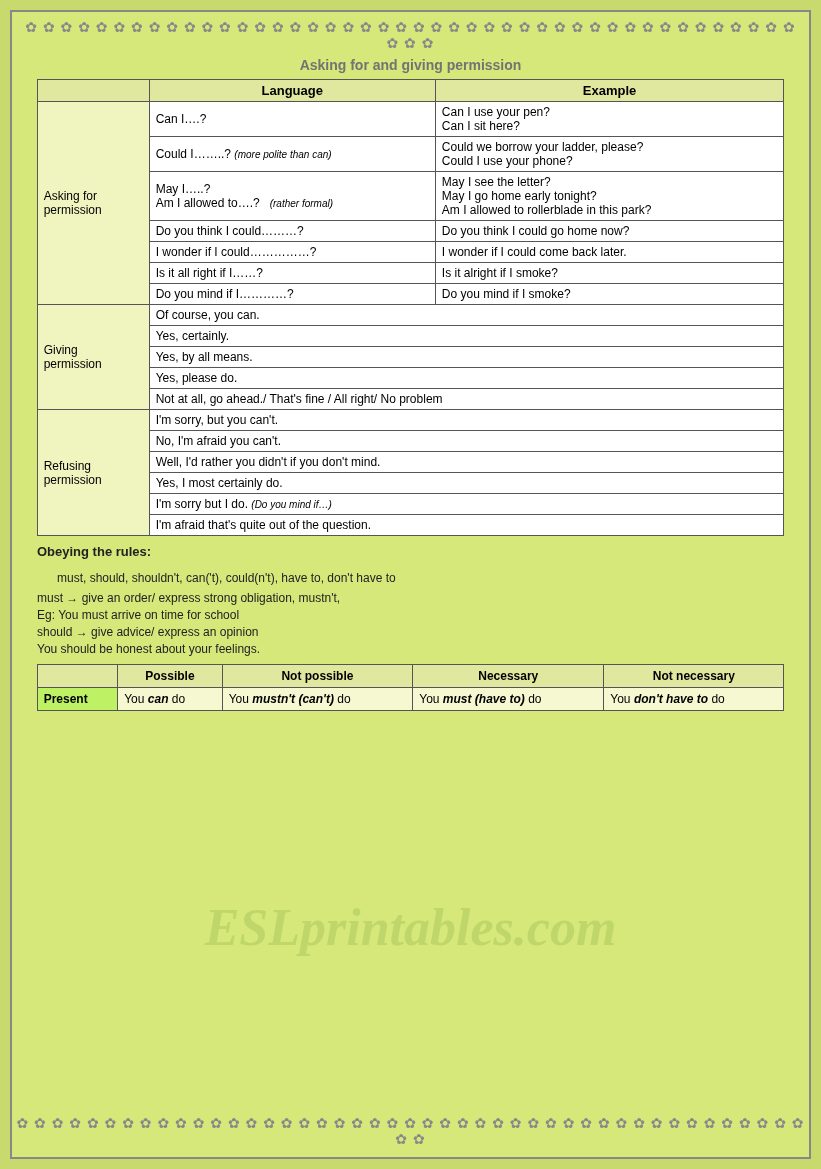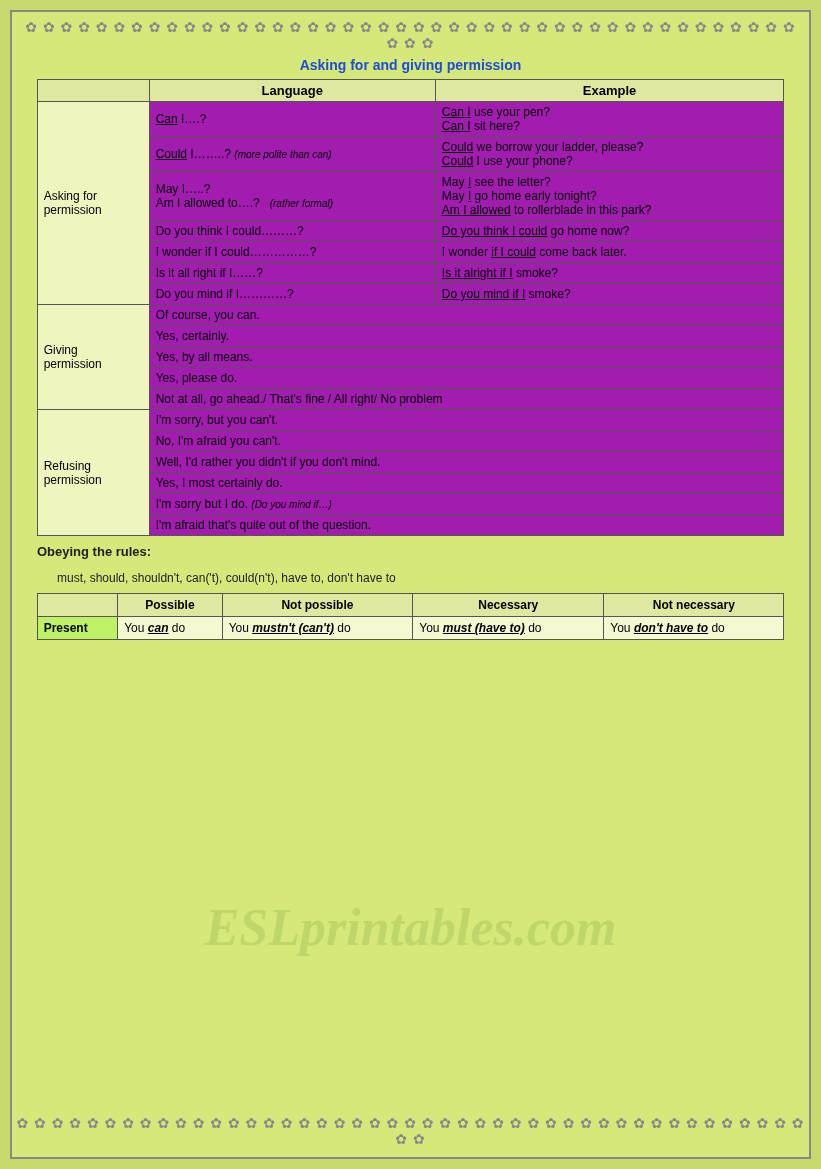--- a/index.html
+++ b/index.html
@@ -17,27 +17,27 @@
       background-color: #d6e87a;
       min-height: 1149px;
       padding: 5px;
       position: relative;
     }
     .page-title {
       text-align: center;
       font-weight: bold;
       font-size: 14px;
       margin: 4px 0 6px 0;
-      color: #1d4ed8;
+      color: #737373;
     }
     .main-table {
       width: 95%;
       margin: 0 auto 8px auto;
       border-collapse: collapse;
-      background: #a21caf;
+      background: #ffffff;
       font-size: 12px;
     }
     .main-table td, .main-table th {
       border: 1px solid #555;
       padding: 3px 6px;
       vertical-align: middle;
     }
     .main-table th {
       background: #e0e8a0;
       font-weight: bold;
@@ -50,21 +50,21 @@
       vertical-align: middle;
       width: 90px;
       background: #f0f5c0;
     }
     .lang-cell {
       width: 230px;
     }
     .example-cell {
       width: 280px;
     }
-    .underline { text-decoration: underline; }
+    .underline { }
     .italic { font-style: italic; }
     .bold { font-weight: bold; }
     .small-italic { font-style: italic; font-size: 10px; }
     .section-heading {
       font-weight: bold;
       font-size: 13px;
       margin: 8px 20px 2px 20px;
       color: #222;
     }
     .section-subtext {
@@ -209,20 +209,26 @@
       </tr>
       <tr>
         <td colspan="2">I'm afraid that's quite out of the question.</td>
       </tr>
     </tbody>
   </table>
 
   <div class="section-heading">Obeying the rules:</div>
   <div class="section-subtext">must, should, shouldn't, can('t), could(n't), have to, don't have to</div>
 
+  <div class="rules-text">
+    <p>must <span class="arrow">→</span> give an order/ express strong obligation, mustn't,</p>
+    <p>Eg: You must arrive on time for school</p>
+    <p>should <span class="arrow">→</span> give advice/ express an opinion</p>
+    <p>You should be honest about your feelings.</p>
+  </div>
 
   <table class="bottom-table">
     <thead>
       <tr>
         <th></th>
         <th>Possible</th>
         <th>Not possible</th>
         <th>Necessary</th>
         <th>Not necessary</th>
       </tr>

